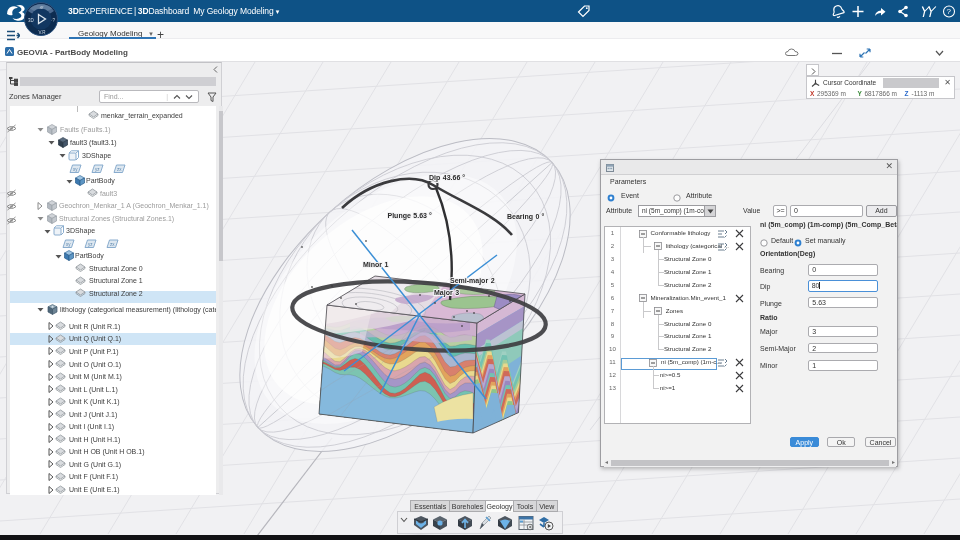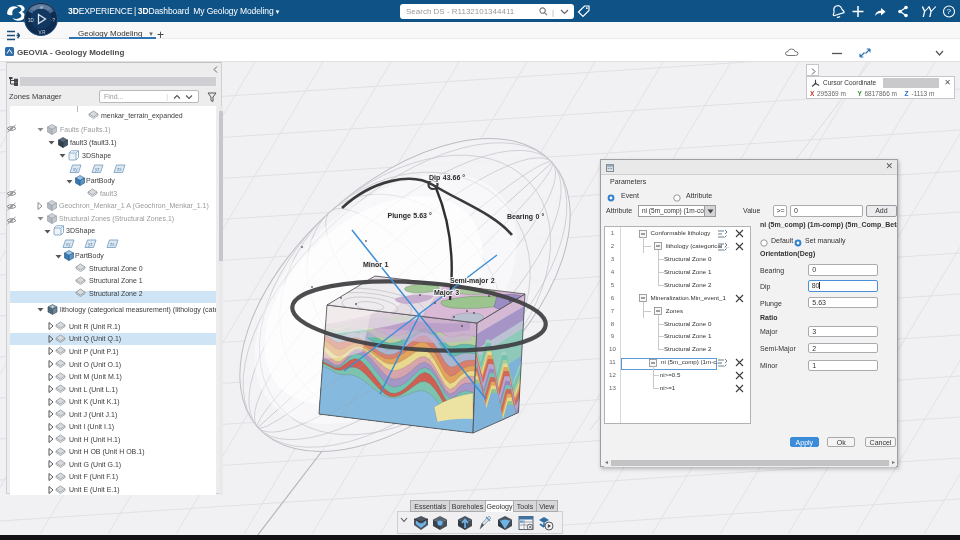--- a/index.html
+++ b/index.html
@@ -221,30 +221,20 @@
     <path d="M4 9 A15.5 15.5 0 0 1 30 9 Q24 13.5 17 13.5 Q10 13.5 4 9 Z" fill="#4a688e"></path>
     <path d="M6 6.5 A14 11 0 0 1 28 6.5 Q22 10.5 17 10.5 Q12 10.5 6 6.5 Z" fill="#607d9e"></path>
     <circle cx="17" cy="17" r="10.5" fill="#123761"></circle>
     <path d="M14.5 12.5 L21.5 17 L14.5 21.5 Z" fill="none" stroke="#dde6ee" stroke-width="1.3"></path>
     <text x="15" y="6.5" font-size="5" fill="#cfd9e4" font-style="italic">≋</text>
     <text x="14.5" y="32" font-size="4.5" fill="#cfd9e4">V.R</text>
     <text x="4" y="19.5" font-size="4.5" fill="#cfd9e4">3D</text>
     <text x="27" y="19.5" font-size="4.5" fill="#cfd9e4">·?</text>
   </svg>
   <div class="abs wtxt" style="left:68px;top:6px;font-size:8.5px;letter-spacing:-0.1px;"><b>3D</b>EXPERIENCE | <b>3D</b>Dashboard My Geology Modeling&nbsp;<span style="font-size:7px;">▾</span></div>
-  <div id="searchbox" class="abs">Search DS - R1132101344411
-    <svg class="abs" style="right:26px;top:3px" width="9" height="9" viewBox="0 0 10 10">
-          <circle cx="4" cy="4" r="3" fill="none" stroke="#777" stroke-width="1.2"></circle>
-          <path d="M6.2 6.2 L9 9" stroke="#777" stroke-width="1.2"></path>
-        </svg>
-    <div class="abs" style="right:20px;top:1px;color:#aaa;">|</div>
-    <svg class="abs" style="right:5px;top:5px" width="9" height="6" viewBox="0 0 9 6">
-          <path d="M1 1 L4.5 4.5 L8 1" fill="none" stroke="#666" stroke-width="1.2"></path>
-        </svg>
-  </div>
 
   <svg class="abs" style="left:577px;top:4px" width="14" height="14" viewBox="0 0 14 14">
         <path d="M1.5 8 L7.5 2 L12 2 L12 6.5 L6 12.5 Z" fill="none" stroke="#fff" stroke-width="1.2"></path>
         <circle cx="9.8" cy="4.2" r="0.9" fill="#fff"></circle>
       </svg>
 
   <svg class="abs" style="left:830px;top:4px" width="126" height="15" viewBox="0 0 126 15">
     <g stroke="#fff" stroke-width="1.2" fill="none">
       <path d="M3.5 10.5 Q2 10.5 2.6 9 Q4.5 7.5 4.2 5 A4 4 0 0 1 11.8 4 Q12 7 13.5 8.6 Q14.2 10.2 12.5 10.2 Z" transform="rotate(-15 8 7)"></path>
       <path d="M5.5 12.5 Q7 14 8.5 12.5" transform="rotate(-15 8 7)"></path>
@@ -274,21 +264,21 @@
       </svg>
   <div class="abs" style="left:78px;top:7.5px;font-size:8px;color:#333;">Geology Modeling&nbsp;&nbsp;&nbsp;<span style="color:#666;font-size:7px;">▾</span></div>
   <div class="abs" style="left:69px;top:15.5px;width:87px;height:2px;background:#2e74b5;"></div>
   <div class="abs" style="left:157px;top:6px;font-size:12px;color:#444;">+</div>
 </div>
 <div id="row3" class="abs">
   <svg class="abs" style="left:5px;top:8px" width="9" height="9" viewBox="0 0 9 9">
         <rect width="9" height="9" rx="1.5" fill="#2d6da8"></rect>
         <path d="M2 6.5 L4.5 2.5 L7 6.5" stroke="#fff" stroke-width="1" fill="none"></path>
       </svg>
-  <div class="abs" style="left:17px;top:8.5px;font-size:8px;font-weight:bold;color:#4a4a4a;">GEOVIA - Geology Modeling</div>
+  <div class="abs" style="left:17px;top:8.5px;font-size:8px;font-weight:bold;color:#4a4a4a;">GEOVIA - PartBody Modeling</div>
   <svg class="abs" style="left:784px;top:8px" width="170" height="12" viewBox="0 0 170 12">
     <path d="M4 8.5 Q1.5 8.5 1.5 6.5 Q1.5 4.5 4 4.5 Q4.5 2 7.5 2 Q10.5 2 11 4.5 Q14 4.5 14 6.5 Q14 8.5 11.5 8.5 Z" fill="none" stroke="#777" stroke-width="1"></path>
     <path d="M48 6.5 L58 6.5" stroke="#555" stroke-width="1.3"></path>
     <g stroke="#2e74b5" stroke-width="1.2" fill="none">
           <path d="M76 10 L80.5 5.5 M76 10 L76 6.7 M76 10 L79.3 10"></path>
           <path d="M86 2 L81.5 6.5 M86 2 L86 5.3 M86 2 L82.7 2"></path>
         </g>
     <path d="M152 4 L155.5 8 L159 4" stroke="#555" stroke-width="1.2" fill="none"></path>
   </svg>
 </div>

